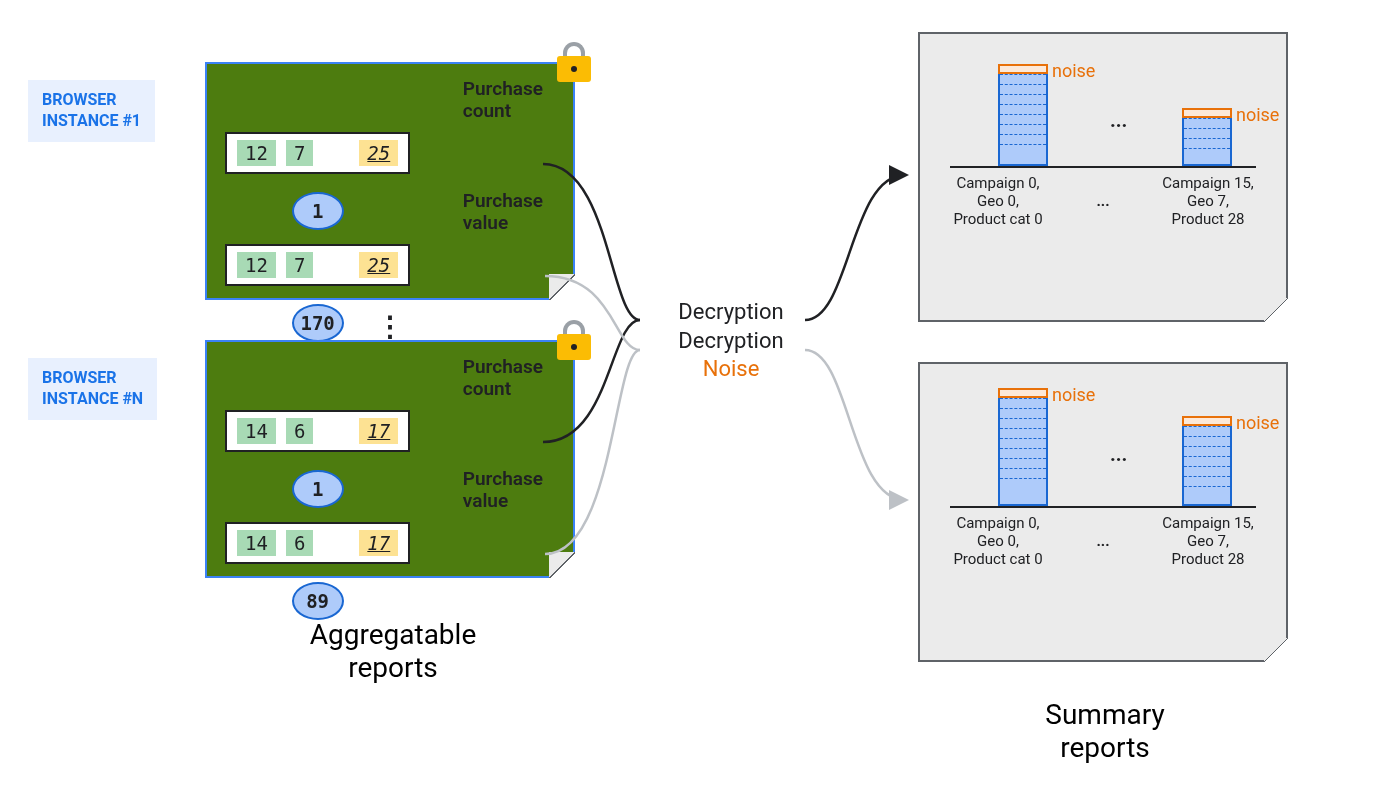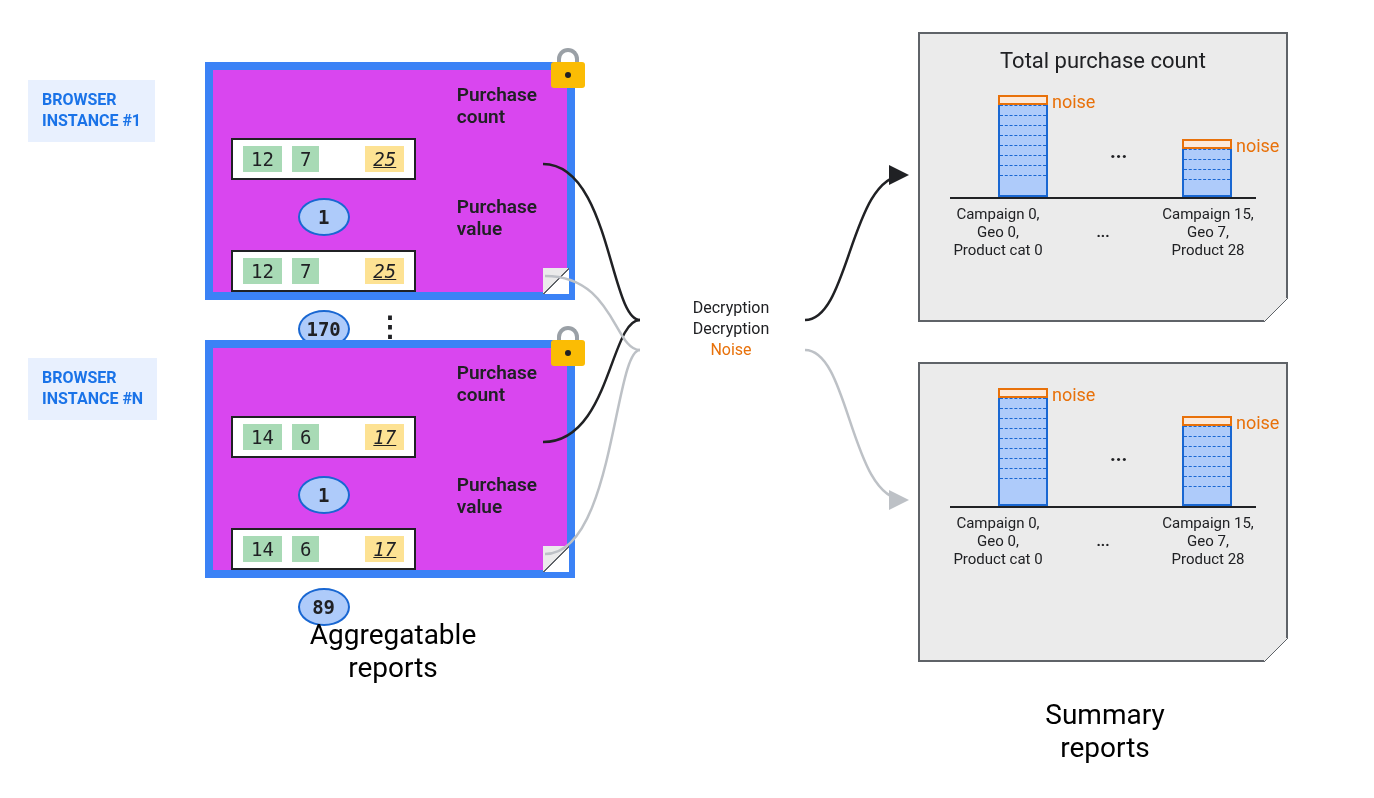--- a/index.html
+++ b/index.html
@@ -17,22 +17,22 @@
     position: absolute;
     background: #e8f0fe;
     color: #1a73e8;
     font-weight: 700;
     font-size: 16px;
     padding: 10px 14px;
     line-height: 1.3;
   }
   .report-box {
     position: absolute;
-    border: 8px solid #3b82f6;
-    background: #d946ef;
+    border: 2px solid #3b82f6;
+    background: #4d7c0f;
     padding: 18px 22px 16px 22px;
   }
   .report-box::after { 
     content:'';
     position:absolute;
     right:-2px; bottom:-2px;
     width:26px; height:26px;
     background: linear-gradient(135deg, #ebebeb 0%, #ebebeb 49%, #5f6368 49%, #5f6368 52%, #fff 52%);
   }
   .record-row { display:flex; align-items:center; gap:18px;flex-direction:column; }
@@ -49,21 +49,21 @@
     background:#aecbfa; display:inline-flex; align-items:center; justify-content:center;
     font-size:19px; font-weight:700;
   }
   .lock {
     position:absolute; top:-22px; right:-18px; width:34px; height:40px;
   }
   .lock .body{ position:absolute; bottom:0; left:0; right:0; height:26px; background:#fbbc04; border-radius:3px;}
   .lock .shackle{ position:absolute; top:0; left:6px; right:6px; height:22px; border:4px solid #9aa0a6; border-bottom:none; border-radius:12px 12px 0 0;}
   .lock .dot{position:absolute; bottom:10px; left:50%; transform:translateX(-50%); width:6px; height:6px; background:#202124; border-radius:50%;}
   .vdots { position:absolute; font-size:28px; font-weight:700; letter-spacing:2px; }
-  .center-text { position:absolute; text-align:center; font-size:16px; line-height:1.3; }
+  .center-text { position:absolute; text-align:center; font-size:22px; line-height:1.3; }
   .noise-orange { color:#e8710a; }
   .section-title { position:absolute; font-size:28px; text-align:center; color:#000000; }
 
   .summary-box {
     position:absolute; border:2px solid #5f6368; background:#ebebeb; padding:14px 18px 12px 18px;
   }
   .summary-box::after {
     content:''; position:absolute; right:-2px; bottom:-2px; width:24px; height:24px;
     background: linear-gradient(135deg, #ebebeb 0%, #ebebeb 49%, #5f6368 49%, #5f6368 52%, #fff 52%);
   }
@@ -167,21 +167,20 @@
   <path d="M 805 350 C 850 350, 850 500, 905 500" stroke="#bdc1c6" stroke-width="2.5" fill="none" marker-end="url(#ah-grey)"></path>
 </svg>
 
 <div class="center-text" style="left:656px; top:298px; width:150px;">
   <div>Decryption</div>
   <div>Decryption</div>
   <div class="noise-orange">Noise</div>
 </div>
 
 <div class="summary-box" style="left:918px; top:32px; width:370px; height:290px;">
-  <div class="chart-title">Total purchase count</div>
   <div class="chart-area">
     <div class="bar-wrap" style="left:48px;">
       <div class="bar-noise"></div>
       <div class="bar-body" style="height:92px;">
           <div class="seg"></div>
           <div class="seg"></div>
           <div class="seg"></div>
           <div class="seg"></div>
           <div class="seg"></div>
           <div class="seg"></div>

